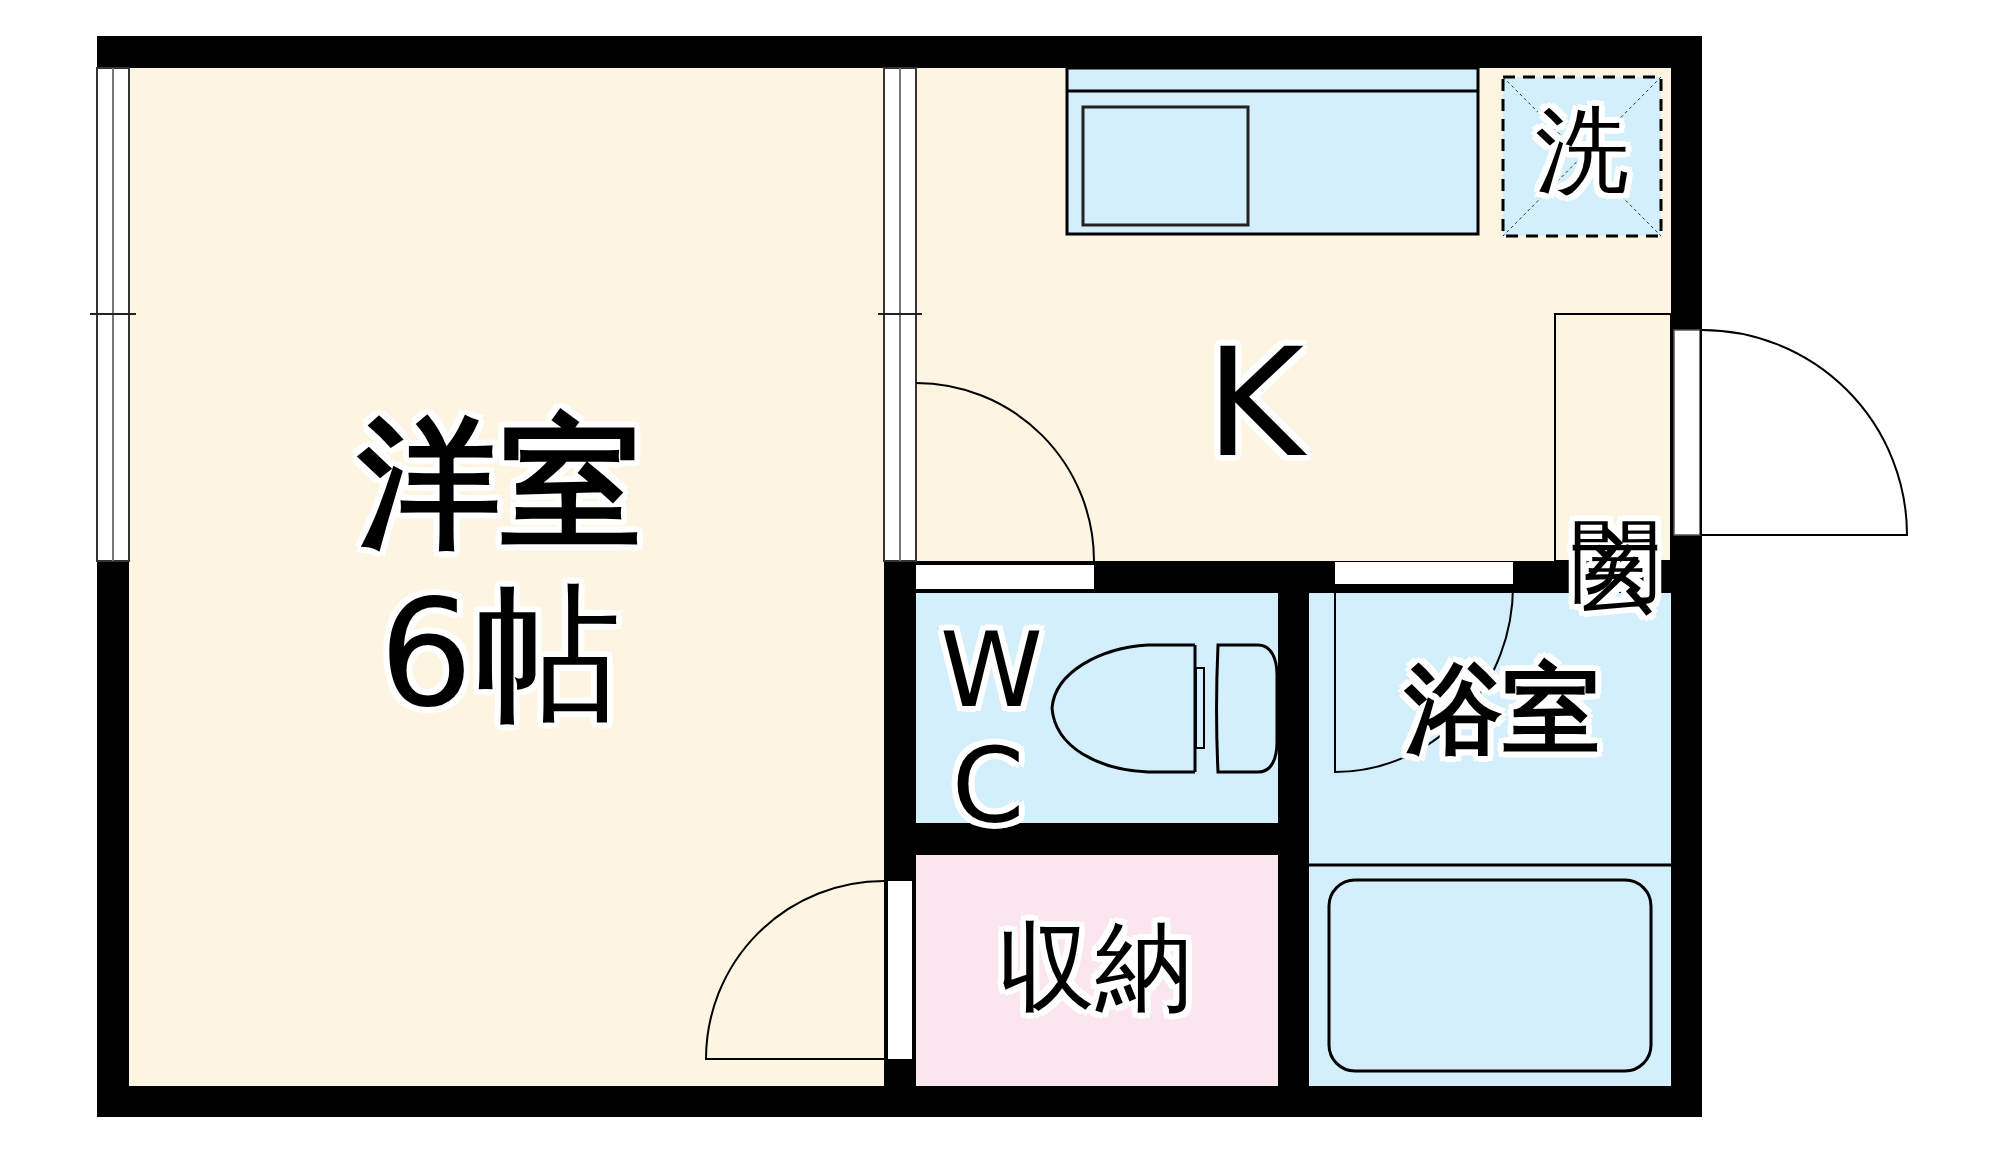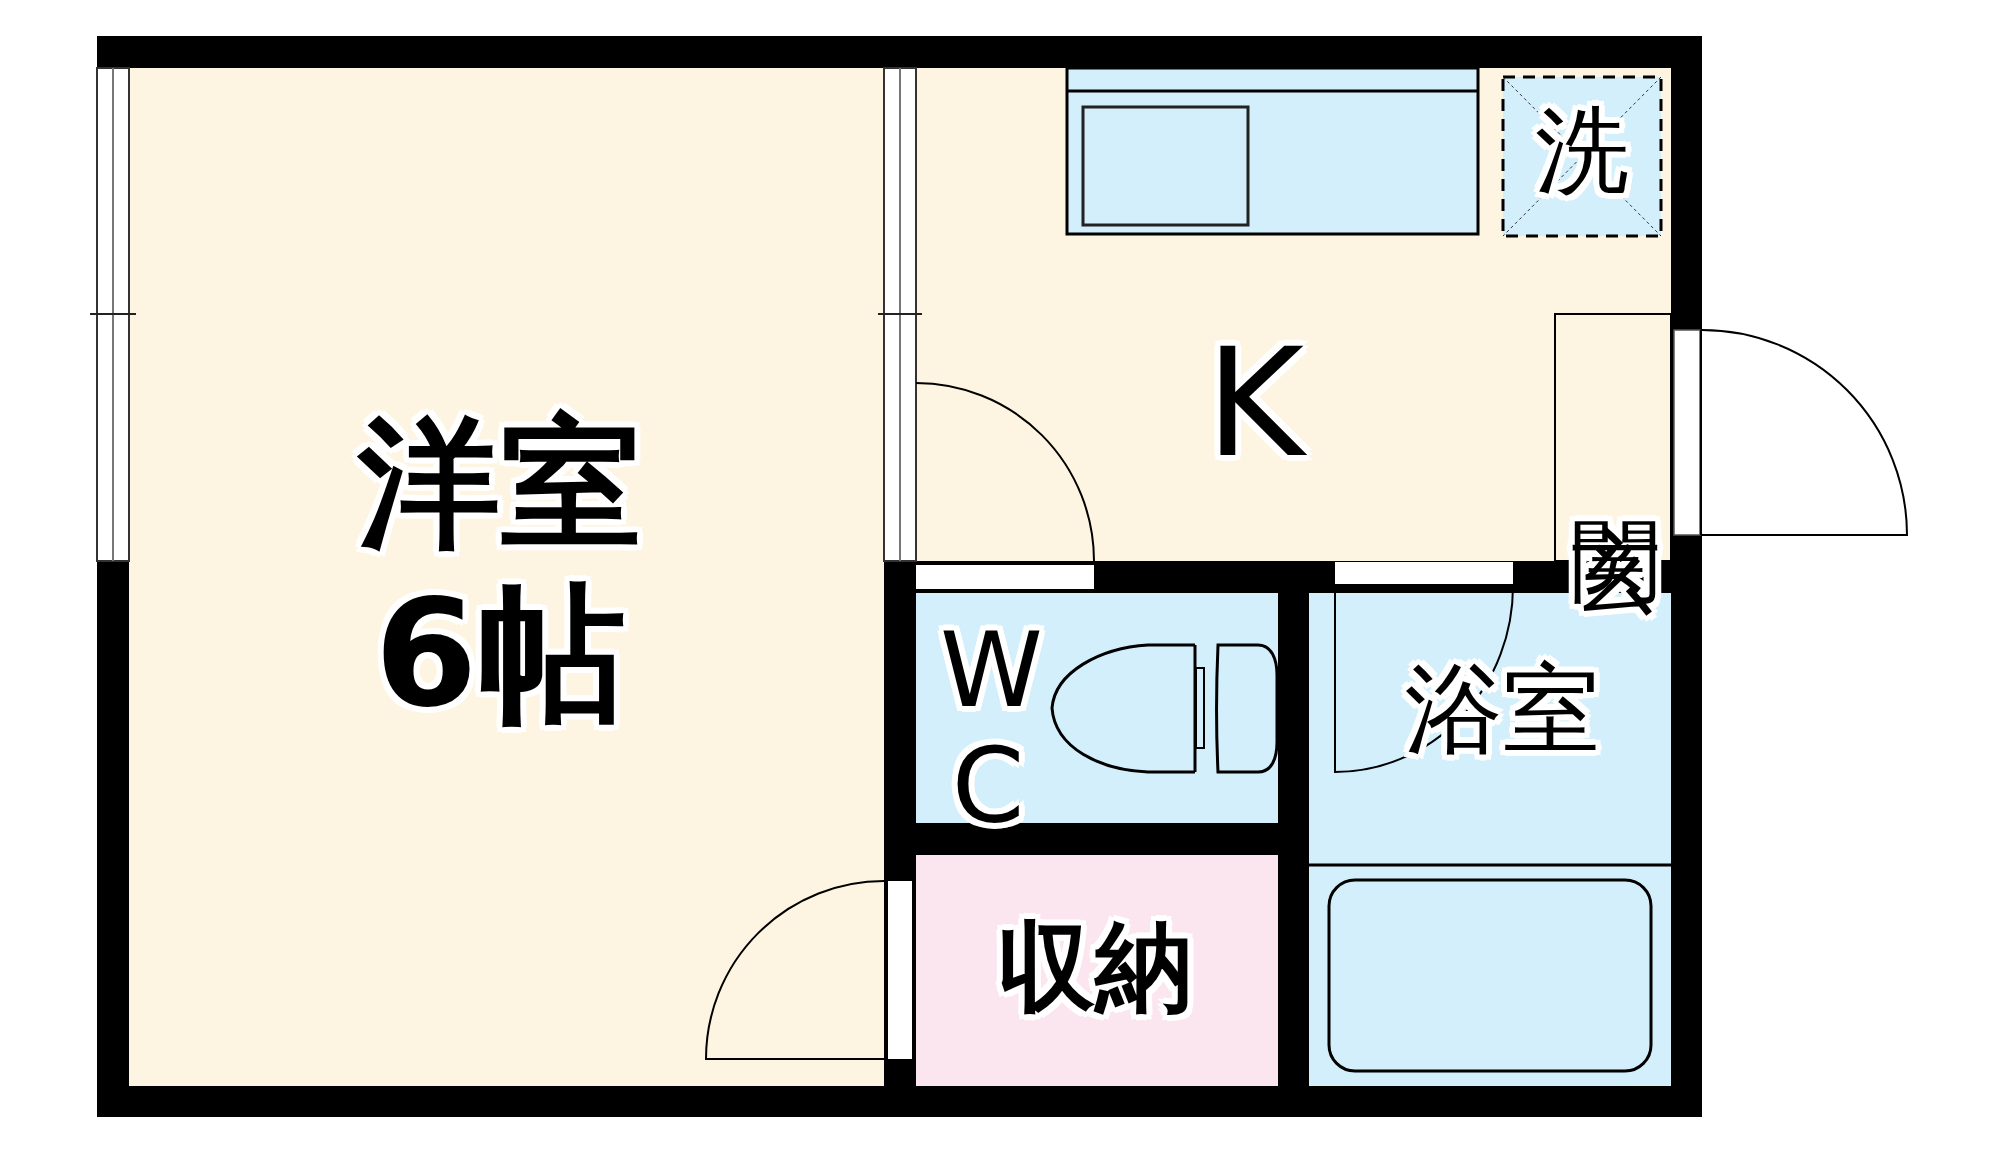--- a/index.html
+++ b/index.html
@@ -9,25 +9,25 @@
   .label { position:absolute; color:#000; font-weight:bold; line-height:1;
            font-family:"DejaVu Sans", "Liberation Sans", sans-serif;
            text-shadow:
              0 0 2px #fff, 3px 0 0 #fff, -3px 0 0 #fff, 0 3px 0 #fff, 0 -3px 0 #fff,
              3px 3px 0 #fff, -3px -3px 0 #fff, 3px -3px 0 #fff, -3px 3px 0 #fff,
              6px 0 0 #fff, -6px 0 0 #fff, 0 6px 0 #fff, 0 -6px 0 #fff,
              5px 5px 0 #fff, -5px -5px 0 #fff, 5px -5px 0 #fff, -5px 5px 0 #fff;
            white-space:nowrap; text-align:center; }
   .vertical { writing-mode:vertical-rl; text-orientation:upright; letter-spacing:0; }
   .room-label-main { left:330px; top:412px; width:340px; font-size:142px; font-weight:bold; }
-  .room-label-size { left:330px; top:580px; width:340px; font-size:148px; font-weight:bold; }
+  .room-label-size { left:330px; top:580px; width:340px; font-size:148px; font-weight:normal; }
   .k-label { left:1190px; top:328px; width:130px; font-size:150px; font-weight:normal; }
   .wc-label { left:940px; top:612px; width:96px; font-size:104px; font-weight:normal; line-height:1.12; white-space:normal; }
-  .bath-label { left:1395px; top:660px; width:215px; font-size:98px; font-weight:normal; }
-  .storage-label { left:990px; top:918px; width:210px; font-size:98px; font-weight:bold; }
+  .bath-label { left:1395px; top:660px; width:215px; font-size:98px; font-weight:bold; }
+  .storage-label { left:990px; top:918px; width:210px; font-size:98px; font-weight:normal; }
   .washer-label { left:1527px; top:104px; width:110px; font-size:94px; font-weight:normal; }
   .entrance-label { left:1566px; top:350px; width:96px; height:200px; font-size:90px; font-weight:normal; }
 </style>
 </head>
 <body>
 
 <svg id="plan" width="1998" height="1155" viewBox="0 0 1998 1155" xmlns="http://www.w3.org/2000/svg">
 
   <rect x="97" y="36" width="1605" height="1081" fill="#000"></rect>
 

